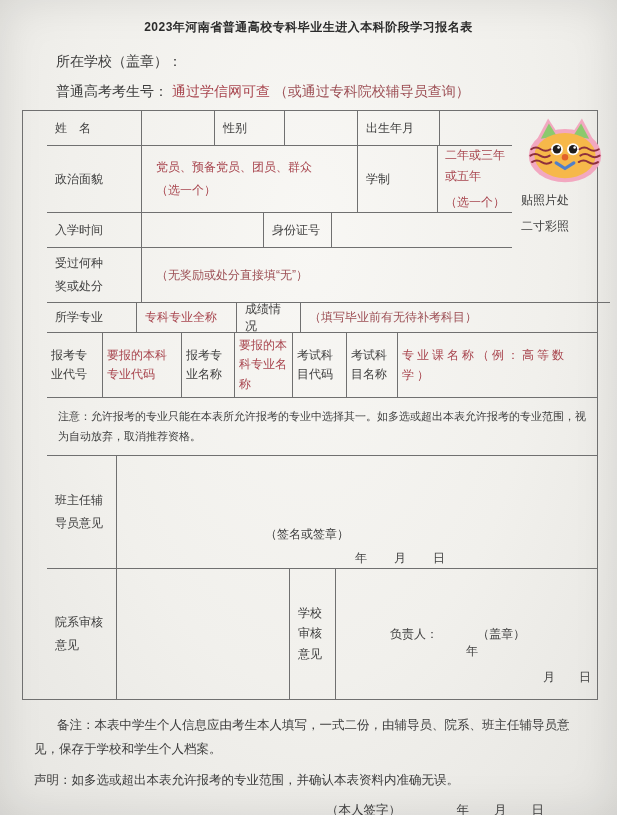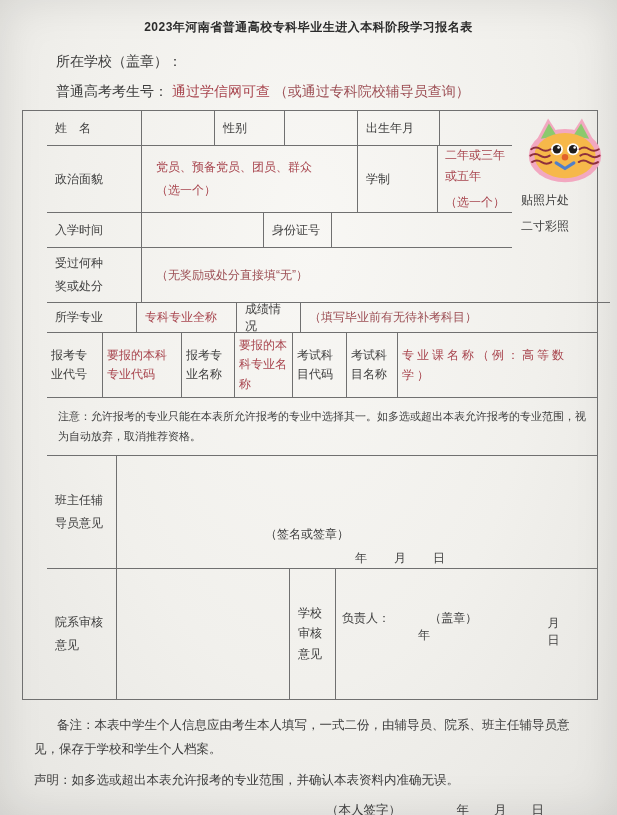--- a/index.html
+++ b/index.html
@@ -53,21 +53,21 @@
   .opt-cell { padding-left:14px; line-height:1.9; }
   .years-cell { padding:4px 7px; line-height:1.75; }
   .yspan { display:inline-block; width:5em; }
   .choose2 { margin-top:5px; display:inline-block; }
   .award-cell { padding-left:14px; }
 
   .sign-area { position:relative; padding:0; }
   .sign-hint { position:absolute; left:108px; top:70px;margin-left:40px; }
   .sign-date { position:absolute; left:238px; top:94px; letter-spacing:1px; }
 
-  .review-cell { flex-direction:row; align-items:center; justify-content:flex-end; padding:0 6px 13px 6px; }
+  .review-cell { flex-direction:column; align-items:flex-end; justify-content:flex-end; padding:0 6px 13px 6px;margin-left:48px; }
   .resp-line { display:block; }
   .resp-seal { margin-left:36px; }
   .resp-year { margin-left:76px; }
   .resp-line2 { display:block; margin-top:9px; }
 
   .footer { margin:13px 34px 0 34px; font-size:12.5px; color:#3c3c3c; }
   .remark { text-indent:23px; line-height:1.95; }
   .statement { margin-top:8px; line-height:1.9; }
   .selfsign-row { margin-top:9px; }
   .selfsign { margin-left:292px; }

